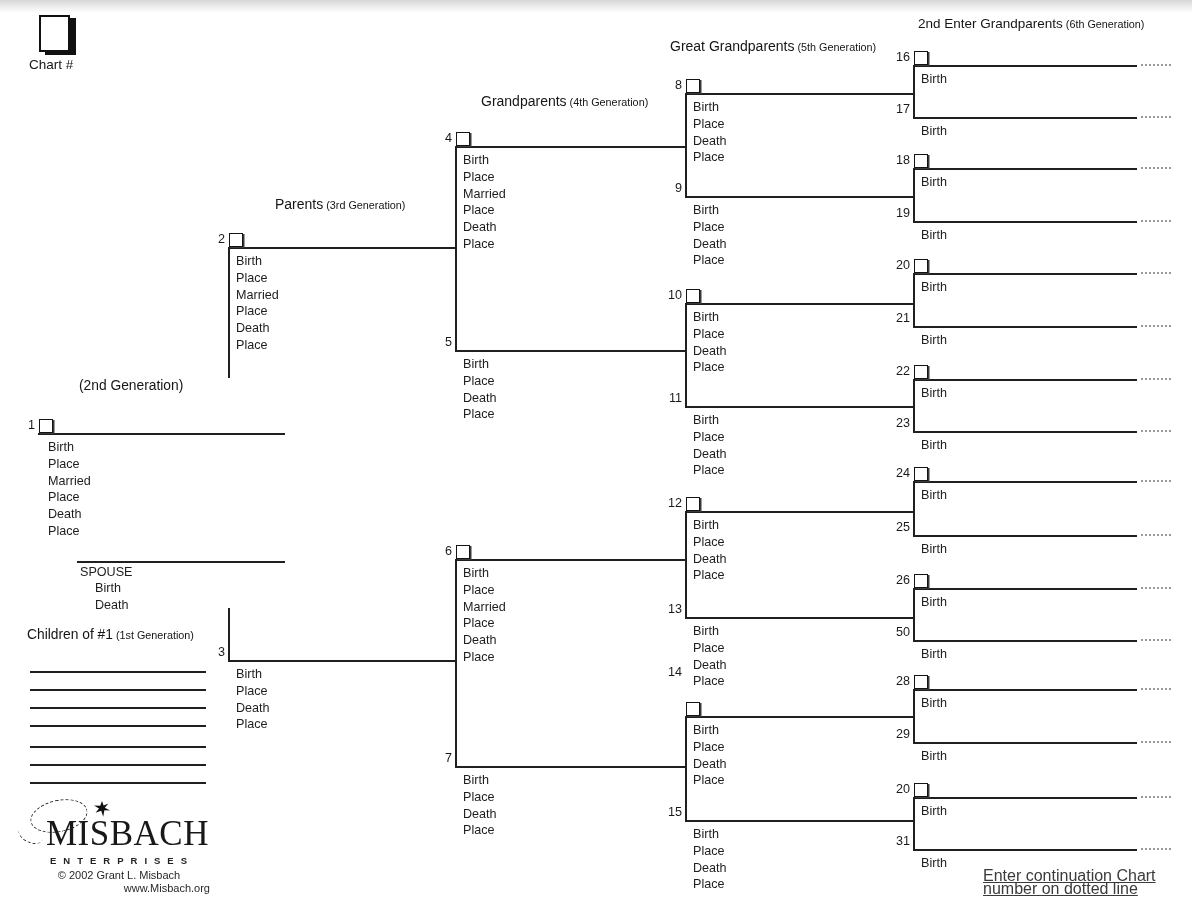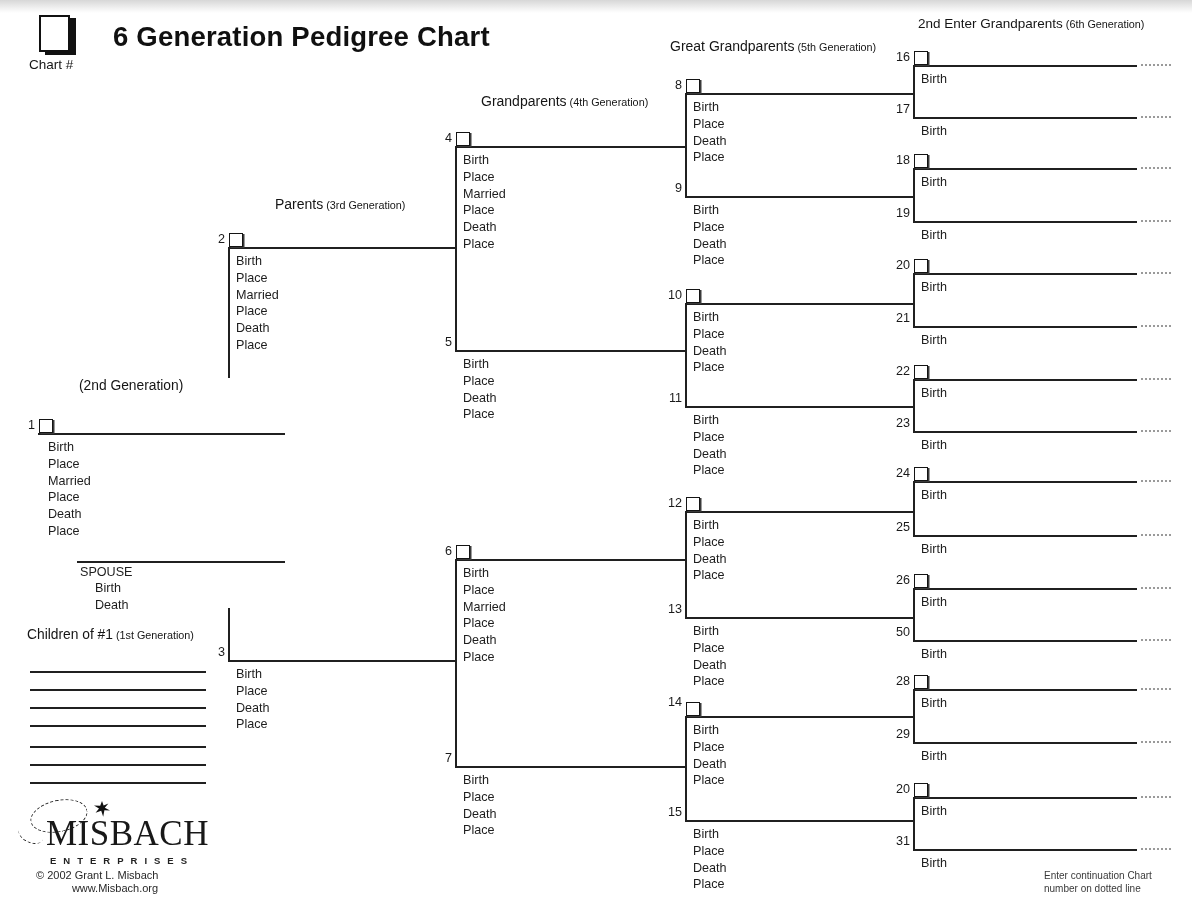--- a/index.html
+++ b/index.html
@@ -37,51 +37,50 @@
   .entry-num{
     position:absolute;width:24px;text-align:right;font-size:12.6px;color:#1a1a1a;
   }
   .male-checkbox{
     position:absolute;width:12px;height:12px;background:#fff;border:1.7px solid #141414;
     box-shadow:1.5px 1px 0 #3a3a3a;
   }
   .fields{position:absolute;margin:0;padding:0;list-style:none;font-size:12.6px;line-height:16.8px;color:#1d1d1d;}
   .spouse-label{position:absolute;left:80px;top:565px;font-size:12.6px;color:#1d1d1d;}
   .spouse-field{position:absolute;left:95px;font-size:12.6px;color:#1d1d1d;}
-  .continuation-note{position:absolute;left:1044px;top:870px;font-size:10px;line-height:12.5px;color:#3a3a3a;}
+  .continuation-note{position:absolute;left:983px;top:870px;font-size:16px;line-height:12.5px;color:#3a3a3a;text-decoration:underline;}
   
   #logo{position:absolute;left:20px;top:795px;width:200px;}
   .logo-flightpath{
     position:absolute;left:10px;top:5px;width:56px;height:30px;border:1.6px dashed #2a2a2a;
     border-radius:50%;transform:rotate(-12deg);
   }
   .logo-flightpath-tail{
     position:absolute;left:-2px;top:31px;width:26px;height:16px;border:0;
     border-bottom:1.6px dashed #2a2a2a;border-radius:50%;transform:rotate(24deg);
   }
   .bee{position:absolute;left:74px;top:6px;}
   .logo-wordmark{
     position:absolute;left:26px;top:19px;font-family:"Liberation Serif","DejaVu Serif",serif;
     font-size:35px;color:#181818;letter-spacing:.5px;
   }
   .logo-subname{
     position:absolute;left:30px;top:60px;font-size:9.5px;font-weight:bold;letter-spacing:7px;color:#222;
   }
-  .logo-copyright{position:absolute;left:16px;top:74px;width:190px;font-size:11px;color:#282828;}
-  .logo-site{position:absolute;left:0;top:87px;width:190px;text-align:center;font-size:11px;color:#282828;}
+  .logo-copyright{position:absolute;left:4px;top:74px;width:190px;text-align:center;font-size:11px;color:#282828;}
+  .logo-site{position:absolute;left:0;top:87px;width:190px;text-align:right;font-size:11px;color:#282828;}
 </style>
 </head>
 <body>
 
 <div id="page">
   <div id="scan-edge"></div>
 
   <div class="chart-box"></div>
   <div class="chart-box-label">Chart #</div>
-  <div class="page-title">6 Generation Pedigree Chart</div>
 
 
   <div class="gen-header" id="gen6-header">
     <span>2nd Enter Grandparents</span><span class="sub">(6th Generation)</span>
   </div>
   <div class="gen-header" id="gen5-header">
     <span>Great Grandparents</span><span class="sub">(5th Generation)</span>
   </div>
   <div class="gen-header" id="gen4-header">
     <span>Grandparents</span><span class="sub">(4th Generation)</span>
@@ -215,21 +214,21 @@
       </ul>
       <div class="hline" style="left: 685px; top: 617px; width: 228px;"></div>
       <div class="entry-num" style="left: 658px; top: 602px;">13</div>
       <ul class="fields" style="left: 693px; top: 623px;">
         <li>Birth</li>
         <li>Place</li>
         <li>Death</li>
         <li>Place</li>
       </ul>
       <div class="hline" style="left: 685px; top: 716px; width: 228px;"></div>
-      <div class="entry-num" style="left: 658px; top: 695px;">14</div>
+      <div class="entry-num" style="left: 658px; top: 665px;">14</div>
       <div class="male-checkbox" style="left: 686px; top: 702px;"></div>
       <ul class="fields" style="left: 693px; top: 722px;">
         <li>Birth</li>
         <li>Place</li>
         <li>Death</li>
         <li>Place</li>
       </ul>
       <div class="hline" style="left: 685px; top: 820px; width: 228px;"></div>
       <div class="entry-num" style="left: 658px; top: 805px;">15</div>
       <ul class="fields" style="left: 693px; top: 826px;">

